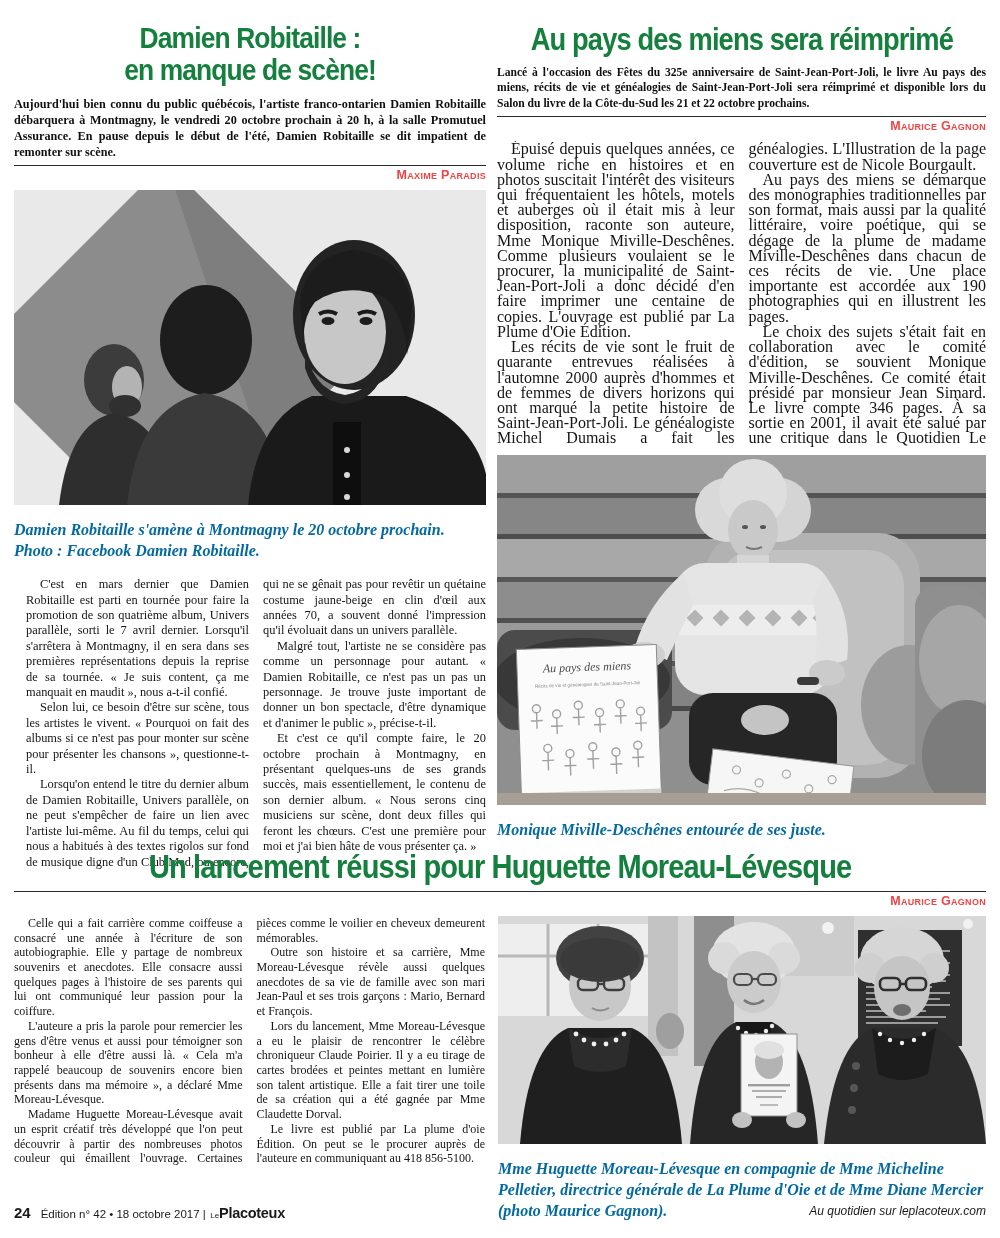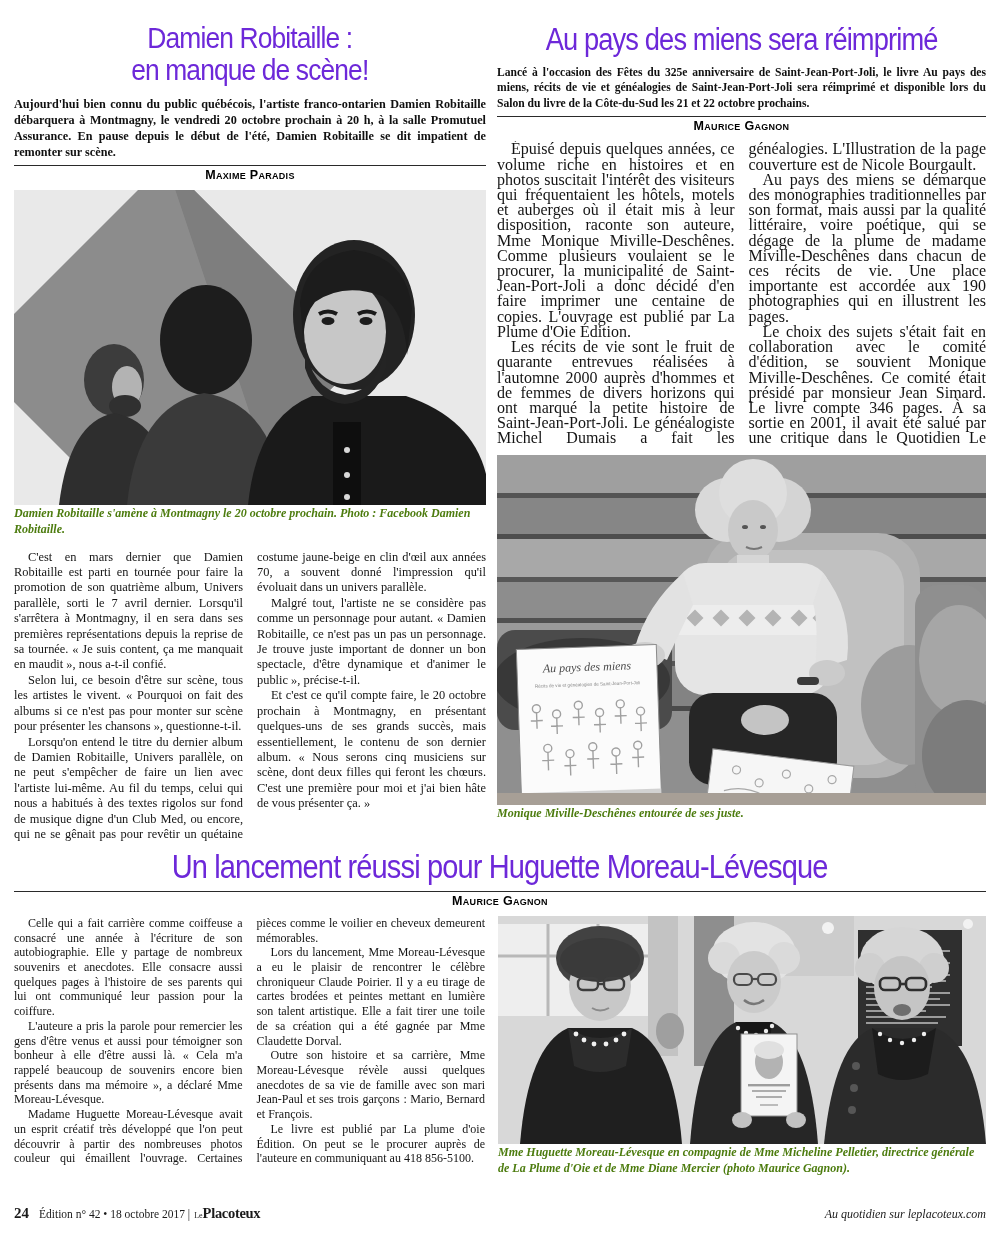--- a/index.html
+++ b/index.html
@@ -2,61 +2,61 @@
 <html lang="fr"><head>
 <meta charset="utf-8">
 <style>
   html,body { margin:0; padding:0; }
   body {
     width:1000px; height:1238px; background:#ffffff; color:#141414;
     font-family:"Liberation Serif", serif; position:relative; overflow:hidden;
   }
   .abs { position:absolute; }
   .headline {
-    font-family:"Liberation Sans", sans-serif; font-weight:400; color:#6d28d9;
+    font-family:"Liberation Sans", sans-serif; font-weight:700; color:#15803d;
     text-align:center; letter-spacing:-1px; line-height:1.06;
   }
   .condense { display:inline-block; transform:scaleX(0.88); transform-origin:50% 50%; white-space:nowrap; }
   .lead { font-weight:700; text-align:justify; color:#101010; }
   .rule { border-top:1.6px solid #2a2a2a; margin:5px 0 2px; }
   .byline {
     font-family:"Liberation Sans", sans-serif; font-variant:small-caps; font-weight:700;
-    font-size:12.5px; text-align:center; letter-spacing:.3px; color:#000000;
+    font-size:12.5px; text-align:right; letter-spacing:.3px; color:#ef4444;
   }
   .body-cols { column-count:2; column-gap:14px; column-fill:auto; text-align:justify; overflow:hidden; hyphens:auto; }
   .body-cols p { margin:0; text-indent:14px; }
-  .caption { font-weight:700; font-style:italic; font-size:12px; line-height:1.32; margin-top:1px; color:#4d7c0f; }
+  .caption { font-weight:700; font-style:italic; font-size:16px; line-height:1.32; margin-top:14px; color:#0369a1; }
   svg { display:block; }
 
   
   #art-damien { left:14px; top:18px; width:472px; }
   #art-damien .headline { font-size:30px; margin:4px 0 10px; }
   #art-damien .lead { font-size:12.2px; line-height:1.32; margin:0 0 4px; }
-  #art-damien .body-cols { height:296px; font-size:12.4px; line-height:15.4px; margin-top:8px; }
+  #art-damien .body-cols { height:296px; font-size:12.4px; line-height:15.4px; margin-top:8px;margin-left:12px; }
 
   
   #art-monique { left:497px; top:18px; width:489px; }
   #art-monique .headline { font-size:31px; margin:6px 0 8px; }
   #art-monique .lead { font-size:11.6px; line-height:1.34; margin:0 0 4px; }
   #art-monique .body-cols { height:306px; font-size:16px; line-height:15.2px; margin:8px 0 8px; }
 
   
   #art-huguette { left:14px; top:850px; width:972px; }
   #art-huguette .headline { font-size:33px; margin:0 0 6px; }
   #art-huguette .lead-wrap { overflow:hidden; height:18px; }
   #art-huguette .lead { white-space:nowrap; display:inline-block; transform:scaleX(0.855); transform-origin:0 50%; font-size:13px; text-align:left; }
   #hug-row { display:flex; gap:13px; margin-top:8px; }
   #hug-text { width:472px; }
   #hug-text .body-cols { height:274px; font-size:12px; line-height:14.7px; }
   #hug-photo { width:488px;font-family:Liberation Serif, serif; }
 
   
   #footer {
-    left:14px; top:1204px; width:972px; display:flex; justify-content:space-between; align-items:flex-end;
-    font-family:Liberation Serif, serif; color:#1a1a1a;
+    left:14px; top:1204px; width:972px; display:flex; justify-content:space-between; align-items:flex-start;
+    font-family:Liberation Sans, sans-serif; color:#1a1a1a;
   }
   #footer .pageno { font-weight:700; font-size:15px; margin-right:10px; }
   #footer .edition { font-size:11.5px; }
   #footer .brand-le { font-size:8px; }
   #footer .brand { font-weight:700; font-size:14.5px; letter-spacing:-0.3px; }
   #footer .tagline { font-style:italic; font-size:12px;margin-left:23px; }
 </style>
 </head>
 <body>
 
@@ -239,22 +239,22 @@
   <h1 class="headline"><span class="condense">Un lancement réussi pour Huguette Moreau-Lévesque</span></h1>
   <div class="rule"></div>
   <div class="byline">Maurice Gagnon</div>
 
   <div id="hug-row">
     <div id="hug-text">
       <div class="body-cols">
         <p>Celle qui a fait carrière comme coiffeuse a consacré une année à l'écriture de son autobiographie. Elle y partage de nombreux souvenirs et anecdotes. Elle consacre aussi quelques pages à l'histoire de ses parents qui lui ont communiqué leur passion pour la coiffure.</p>
         <p>L'auteure a pris la parole pour remercier les gens d'être venus et aussi pour témoigner son bonheur à elle d'être aussi là. « Cela m'a rappelé beaucoup de souvenirs encore bien présents dans ma mémoire », a déclaré Mme Moreau-Lévesque.</p>
         <p>Madame Huguette Moreau-Lévesque avait un esprit créatif très développé que l'on peut découvrir à partir des nombreuses photos couleur qui émaillent l'ouvrage. Certaines pièces comme le voilier en cheveux demeurent mémorables.</p>
+        <p>Outre son histoire et sa carrière, Mme Moreau-Lévesque révèle aussi quelques anecdotes de sa vie de famille avec son mari Jean-Paul et ses trois garçons : Mario, Bernard et François.</p>
         <p>Lors du lancement, Mme Moreau-Lévesque a eu le plaisir de rencontrer le célèbre chroniqueur Claude Poirier.  Il y a eu tirage de cartes brodées et peintes mettant en lumière son talent artistique. Elle a fait tirer une toile de sa création qui a été gagnée par Mme Claudette Dorval.</p>
-        <p>Outre son histoire et sa carrière, Mme Moreau-Lévesque révèle aussi quelques anecdotes de sa vie de famille avec son mari Jean-Paul et ses trois garçons : Mario, Bernard et François.</p>
         <p>Le livre est publié par La plume d'oie Édition. On peut se le procurer auprès de l'auteure en communiquant au 418 856-5100.</p>
       </div>
     </div>
     <div id="hug-photo">
       <svg width="488" height="228" viewBox="0 0 488 228" role="img">
         <rect width="488" height="228" fill="#d8d8d8"></rect>
 
         <g>
           <rect x="0" y="8" width="150" height="92" fill="#eeeeee"></rect>
           <path d="M0 40 h150 M50 8 v92 M100 8 v92" stroke="#b8b8b8" stroke-width="3" fill="none"></path>

